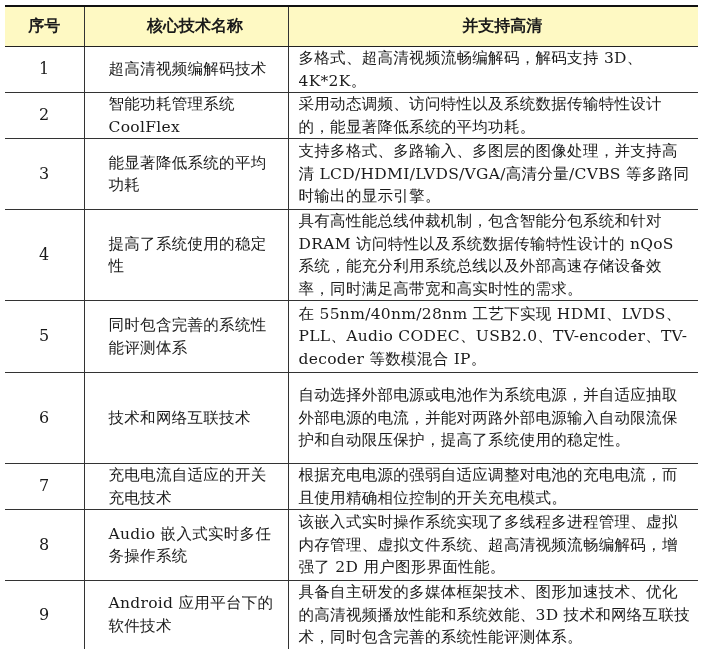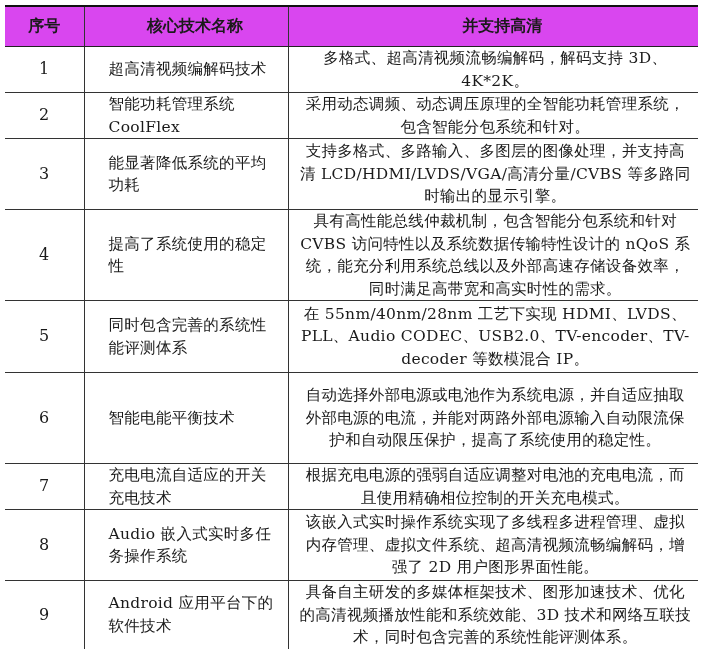--- a/index.html
+++ b/index.html
@@ -9,37 +9,37 @@
       border-collapse: collapse; table-layout: fixed;
       font-family: "DejaVu Serif", "Liberation Serif", serif;
       color: #1a1a1a;
       border-top: 2.5px solid #111;
       border-bottom: 2.5px solid #111;
     }
     .tbl col.c1 { width: 79px; }
     .tbl col.c2 { width: 204px; }
     .tbl col.c3 { width: 410px; }
     .tbl th {
-      background: #d946ef;
+      background: #fef9c3;
       font-family: "DejaVu Sans", "Liberation Sans", sans-serif;
       font-weight: bold; font-size: 16px; height: 39px;
       border-bottom: 1.5px solid #222;
       text-align: center; vertical-align: middle; padding: 0;
     }
     .tbl th + th, .tbl td + td { border-left: 1px solid #333; padding-left: 18px; }
     .tbl td {
       font-size: 15.5px; line-height: 22.5px;
       border-top: 1px solid #333;
       vertical-align: middle; padding: 0 6px 0 9px;
       letter-spacing: 0.3px;
     }
     .tbl tr:first-child td { border-top: none; }
     .tbl td.num { text-align: center; padding: 0; font-size: 16px; }
     .tbl td.name { padding-left: 24px; }
-    .tbl td.desc { padding-left: 10px; padding-right: 6px; text-align: center; }
+    .tbl td.desc { padding-left: 10px; padding-right: 6px; }
   </style>
 </head>
 <body>
 
 <table class="tbl">
   <colgroup>
       <col class="c1">
       <col class="c2">
       <col class="c3">
     </colgroup>
@@ -52,40 +52,40 @@
   </thead>
   <tbody id="tbody">
       <tr style="height: 46px;">
         <td class="num">1</td>
         <td class="name">超高清视频编解码技术</td>
         <td class="desc">多格式、超高清视频流畅编解码，解码支持 3D、4K*2K。</td>
       </tr>
       <tr style="height: 45px;">
         <td class="num">2</td>
         <td class="name">智能功耗管理系统 CoolFlex</td>
-        <td class="desc">采用动态调频、动态调压原理的全智能功耗管理系统，包含智能分包系统和针对。</td>
+        <td class="desc">采用动态调频、访问特性以及系统数据传输特性设计的，能显著降低系统的平均功耗。</td>
       </tr>
       <tr style="height: 71px;">
         <td class="num">3</td>
         <td class="name">能显著降低系统的平均功耗</td>
         <td class="desc">支持多格式、多路输入、多图层的图像处理，并支持高清 LCD/HDMI/LVDS/VGA/高清分量/CVBS 等多路同时输出的显示引擎。</td>
       </tr>
       <tr style="height: 89px;">
         <td class="num">4</td>
         <td class="name">提高了系统使用的稳定性</td>
-        <td class="desc">具有高性能总线仲裁机制，包含智能分包系统和针对 CVBS 访问特性以及系统数据传输特性设计的 nQoS 系统，能充分利用系统总线以及外部高速存储设备效率，同时满足高带宽和高实时性的需求。</td>
+        <td class="desc">具有高性能总线仲裁机制，包含智能分包系统和针对 DRAM 访问特性以及系统数据传输特性设计的 nQoS 系统，能充分利用系统总线以及外部高速存储设备效率，同时满足高带宽和高实时性的需求。</td>
       </tr>
       <tr style="height: 72px;">
         <td class="num">5</td>
         <td class="name">同时包含完善的系统性能评测体系</td>
         <td class="desc">在 55nm/40nm/28nm 工艺下实现 HDMI、LVDS、PLL、Audio CODEC、USB2.0、TV-encoder、TV-decoder 等数模混合 IP。</td>
       </tr>
       <tr style="height: 91px;">
         <td class="num">6</td>
-        <td class="name">智能电能平衡技术</td>
+        <td class="name">技术和网络互联技术</td>
         <td class="desc">自动选择外部电源或电池作为系统电源，并自适应抽取外部电源的电流，并能对两路外部电源输入自动限流保护和自动限压保护，提高了系统使用的稳定性。</td>
       </tr>
       <tr style="height: 45px;">
         <td class="num">7</td>
         <td class="name">充电电流自适应的开关充电技术</td>
         <td class="desc">根据充电电源的强弱自适应调整对电池的充电电流，而且使用精确相位控制的开关充电模式。</td>
       </tr>
       <tr style="height: 71px;">
         <td class="num">8</td>
         <td class="name">Audio 嵌入式实时多任务操作系统</td>

